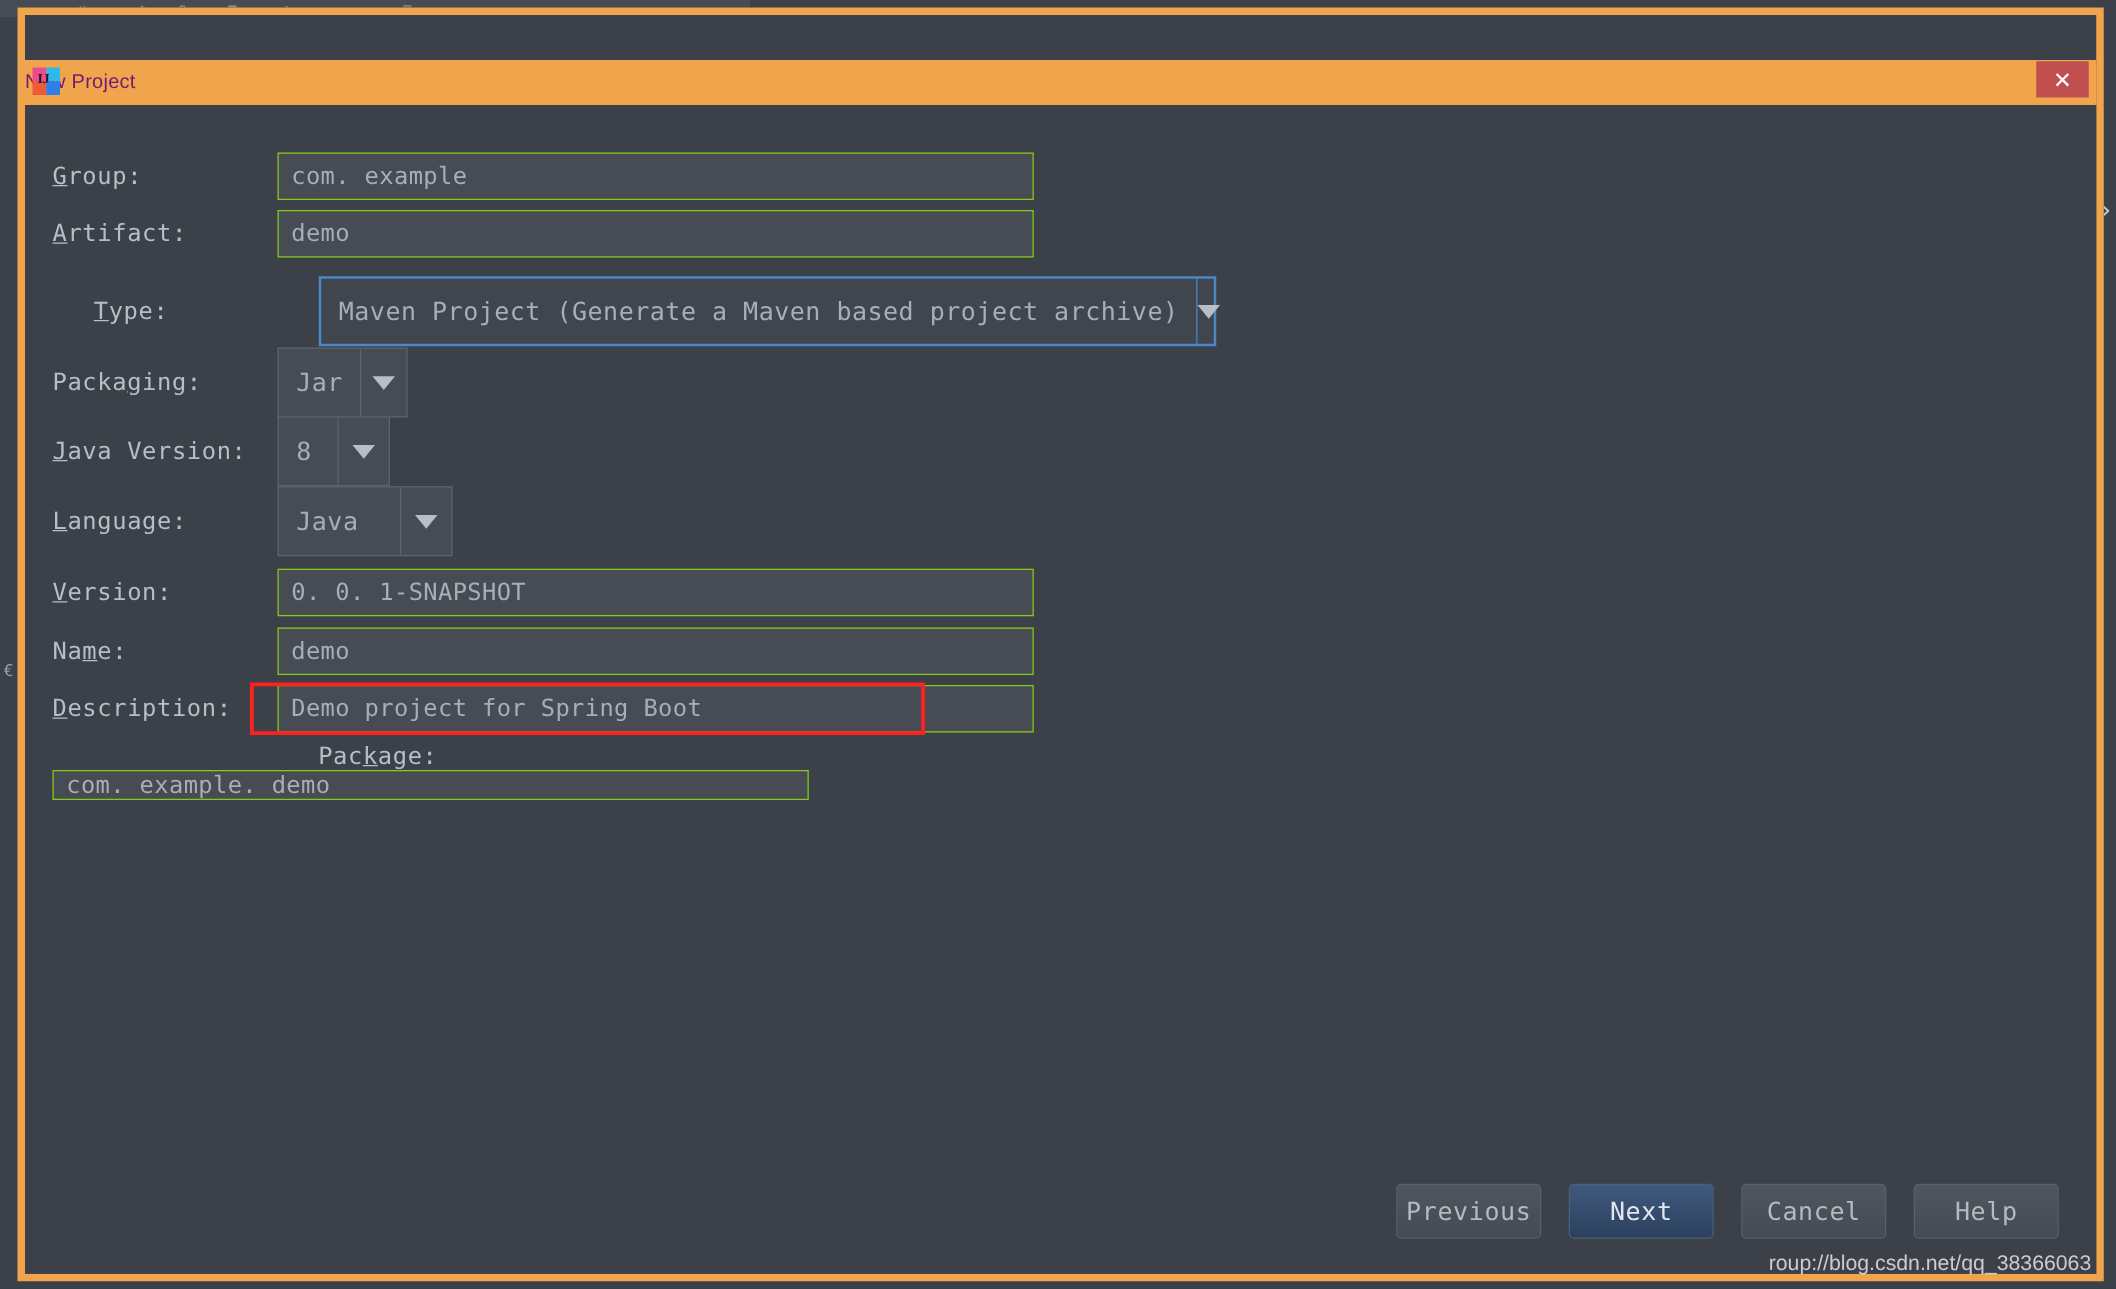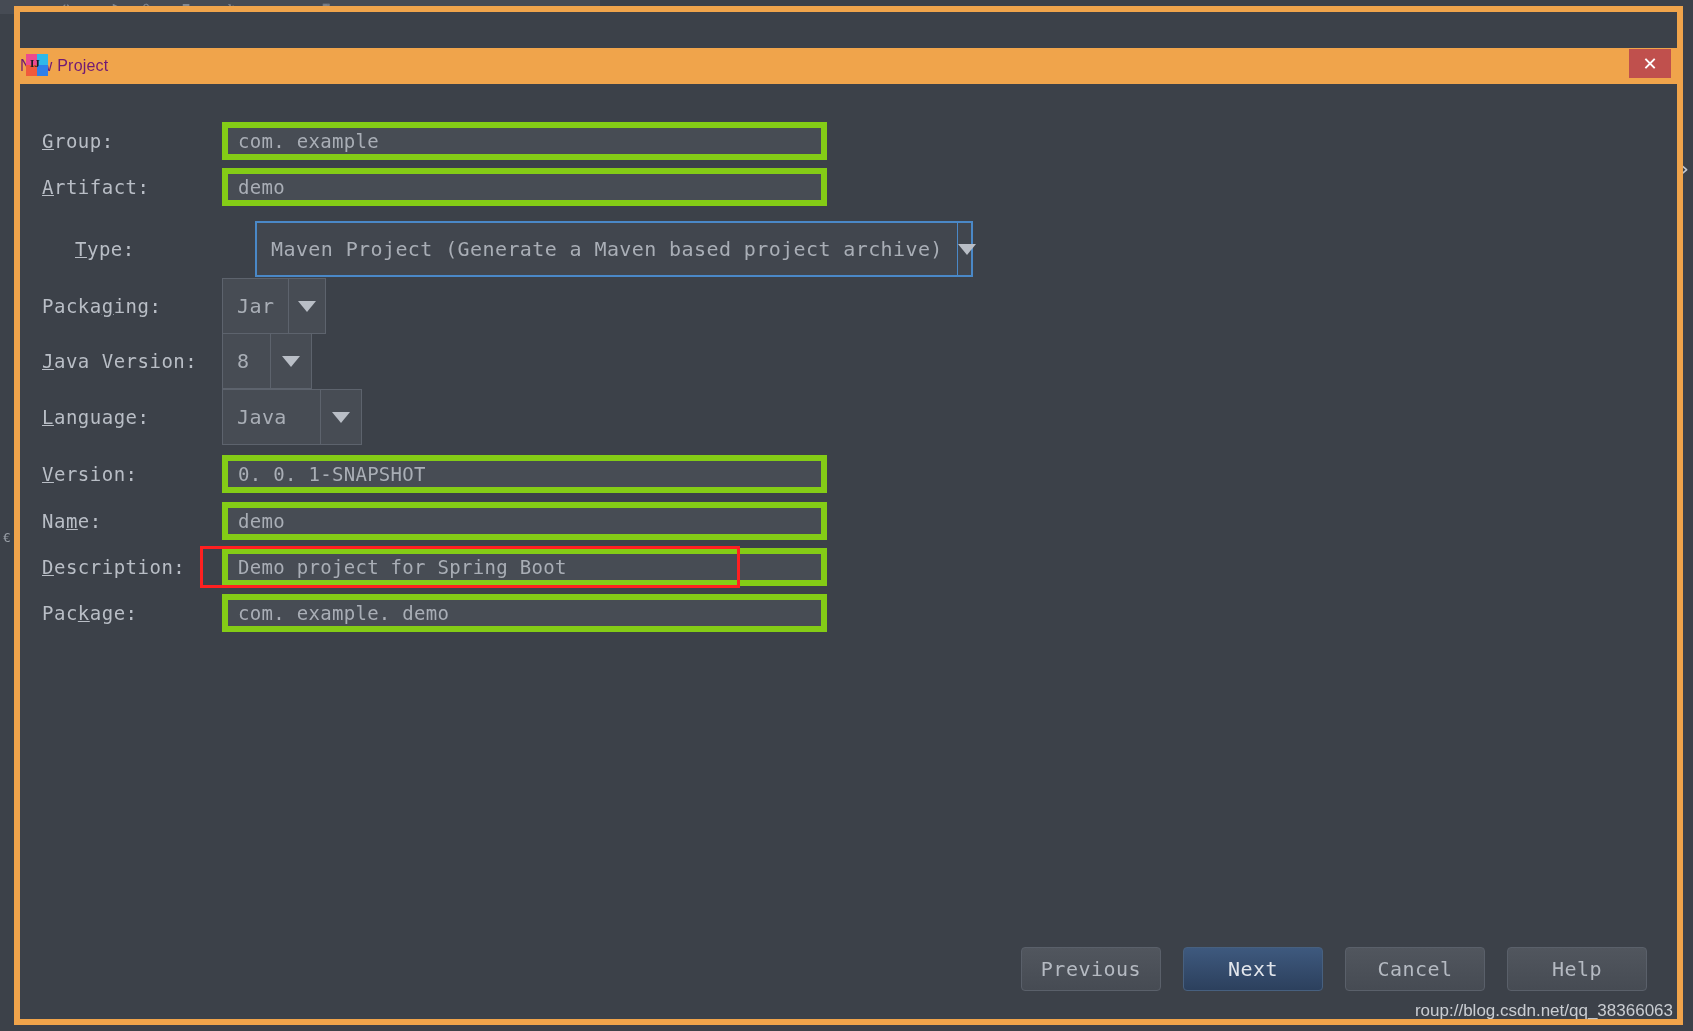--- a/index.html
+++ b/index.html
@@ -156,21 +156,21 @@
     font-family: "DejaVu Sans Mono", "Liberation Mono", monospace;
     letter-spacing: .5px;
     white-space: pre;
   }
   .lbl u { text-decoration: underline; }
 
   .field {
     box-sizing: border-box;
     height: 38px;
     background: #474c54;
-    border: 6px solid #84cc16;
+    border: 1px solid #84cc16;
     color: #a9aeb6;
     font-size: 19px;
     font-family: "DejaVu Sans Mono", "Liberation Mono", monospace;
     display: flex;
     align-items: center;
     padding: 0 10px;
     letter-spacing: .3px;
     white-space: pre;
   }
   .field.w-long { width: 605px; }
@@ -233,21 +233,21 @@
   
   .footer {
     position: absolute;
     right: 30px;
     bottom: 28px;
     display: flex;
     gap: 22px;
   }
   .btn {
     box-sizing: border-box;
-    width: 140px;
+    width: 116px;
     height: 44px;
     border-radius: 4px;
     background: linear-gradient(#51565e, #464b53);
     border: 1px solid #5a606a;
     color: #b5bac2;
     font-size: 20px;
     font-family: "DejaVu Sans Mono", "Liberation Mono", monospace;
     display: flex;
     align-items: center;
     justify-content: center;
@@ -366,21 +366,21 @@
       <div class="row" style="top:418px;">
         <span class="lbl"><span>Na</span><u>m</u><span>e:</span></span>
         <span class="field w-long">demo</span>
       </div>
 
       <div class="row" style="top:464px;">
         <span class="lbl"><u>D</u><span>escription:</span></span>
         <span class="field w-long">Demo project for Spring Boot</span>
       </div>
 
-      <div class="row" style="top:510px;">
+      <div class="row" style="top:510px;flex-direction:column;">
         <span class="lbl"><span>Pac</span><u>k</u><span>age:</span></span>
         <span class="field w-long">com. example. demo</span>
       </div>
 
       <div class="annotation-box" style="left:180px; top:462px; width:540px; height:42px;"></div>
     </div>
 
     <div class="footer">
       <span class="btn">Previous</span>
       <span class="btn primary">Next</span>

